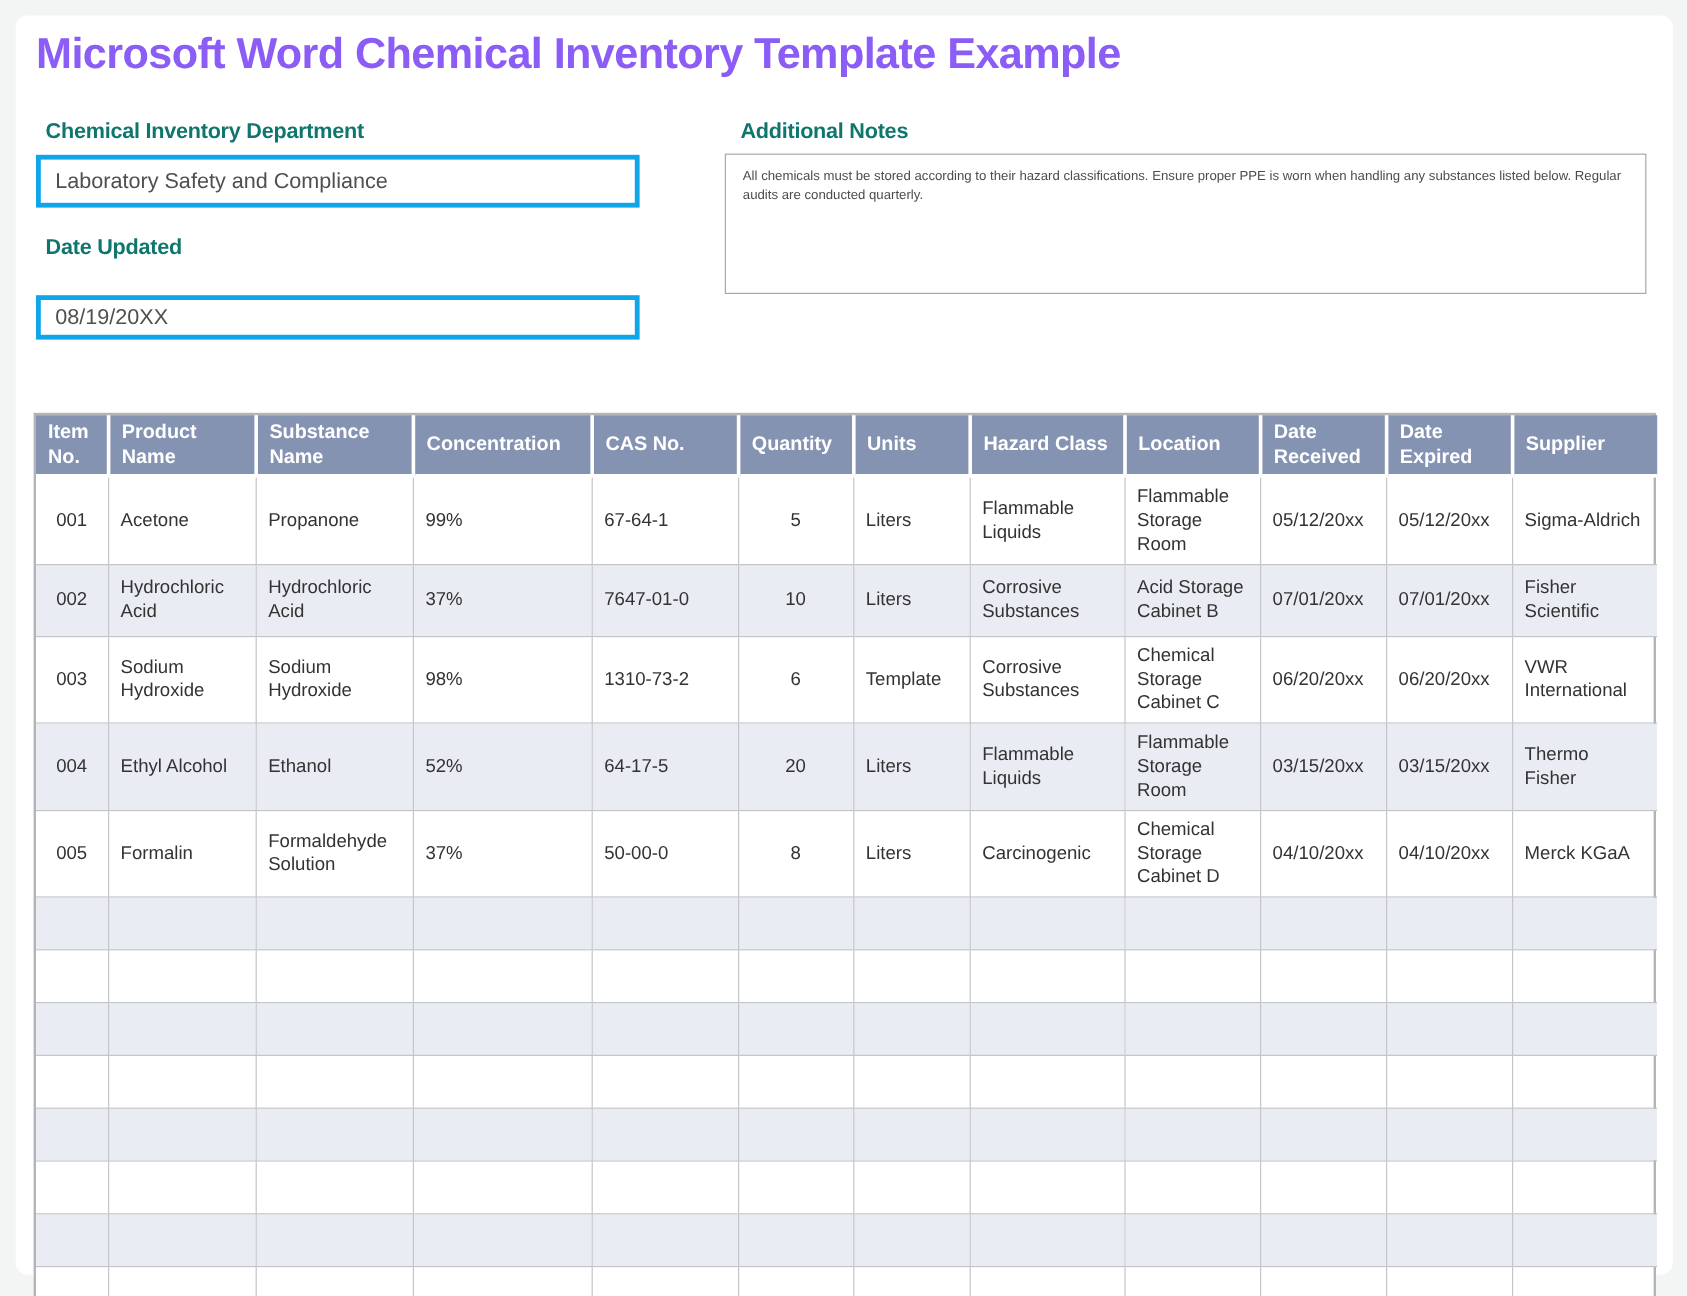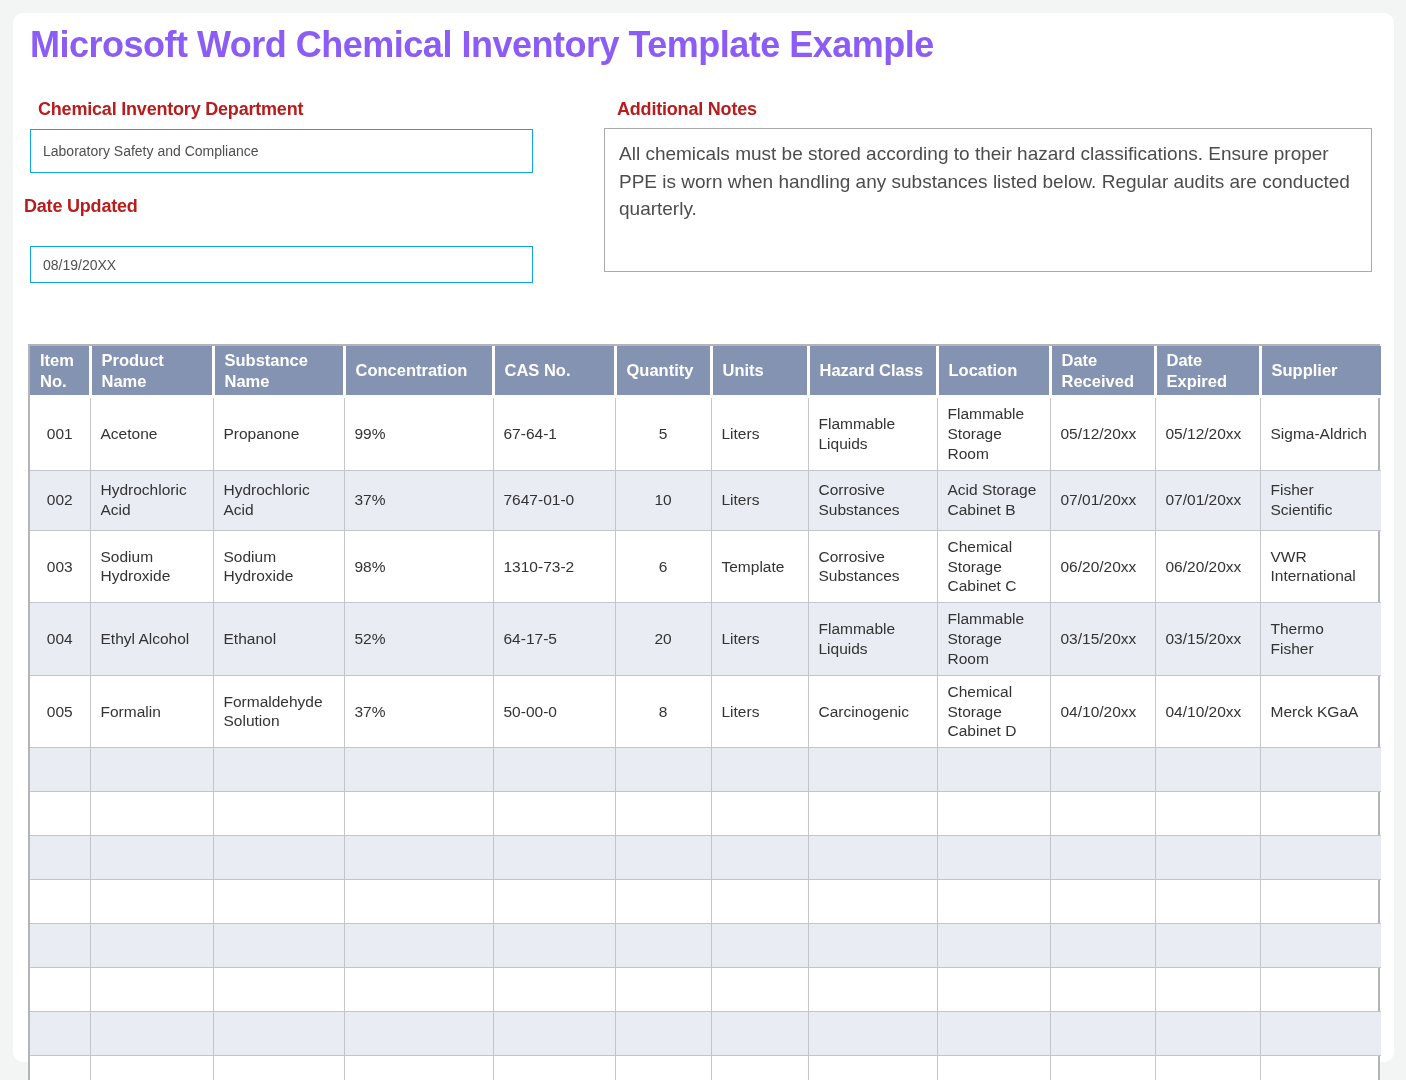--- a/index.html
+++ b/index.html
@@ -22,43 +22,43 @@
   }
   .page-title {
     position:absolute; left:30px; top:24px;
     font-size:36px; font-weight:bold;
     letter-spacing:-0.5px;
     color:#8b5cf6;
   }
   .field-label {
     position:absolute;
     font-size:18px; font-weight:bold;
-    color:#b91c1c;
+    color:#0f766e;
     letter-spacing:-0.2px;
   }
   .label-dept  { left:38px;  top:99px; }
-  .label-date  { left:24px;  top:196px; }
+  .label-date  { left:38px;  top:196px; }
   .label-notes { left:617px; top:99px; }
   .input-box {
     position:absolute;
     background:#fff;
-    border:1px solid #0ea5e9;
+    border:4px solid #0ea5e9;
     display:flex; align-items:center;
     padding:0 12px;
-    font-size:14px; color:#4f4f4f;
+    font-size:18px; color:#4f4f4f;
   }
   .input-dept { left:30px; top:129px; width:503px; height:44px; }
   .input-date { left:30px; top:226px; width:503px; height:37px;margin-top:20px; }
   .notes-box {
     position:absolute; left:604px; top:128px;
-    width:768px; height:144px;
+    width:768px; height:117px;
     background:#fff;
     border:1px solid #a9a9a9;
     padding:11px 14px;
-    font-size:19px; line-height:1.45; color:#4c4c4c;
+    font-size:11px; line-height:1.45; color:#4c4c4c;
   }
   .table-frame {
     position:absolute; left:28px; top:344px;
     width:1352px;
     border:2px solid #b2b4b8;
     background:#fff;
   }
   table.inventory {
     width:100%;
     table-layout:fixed;

